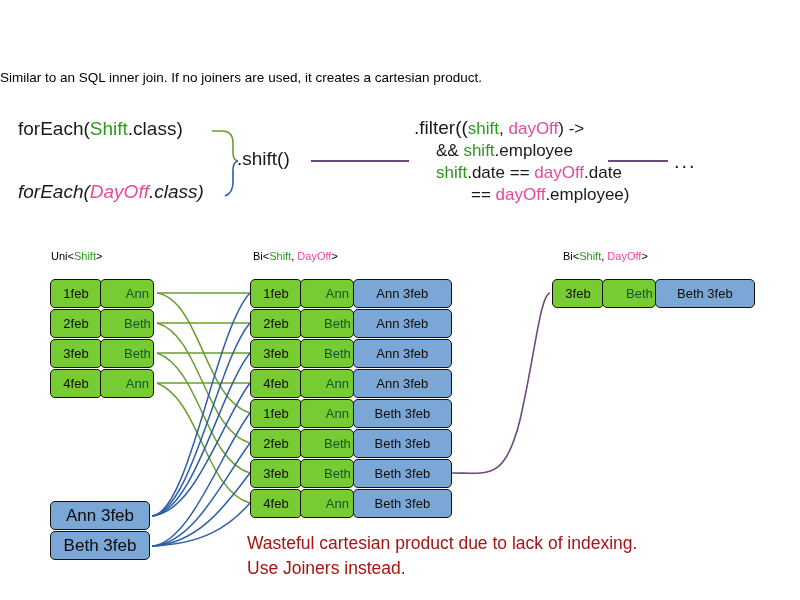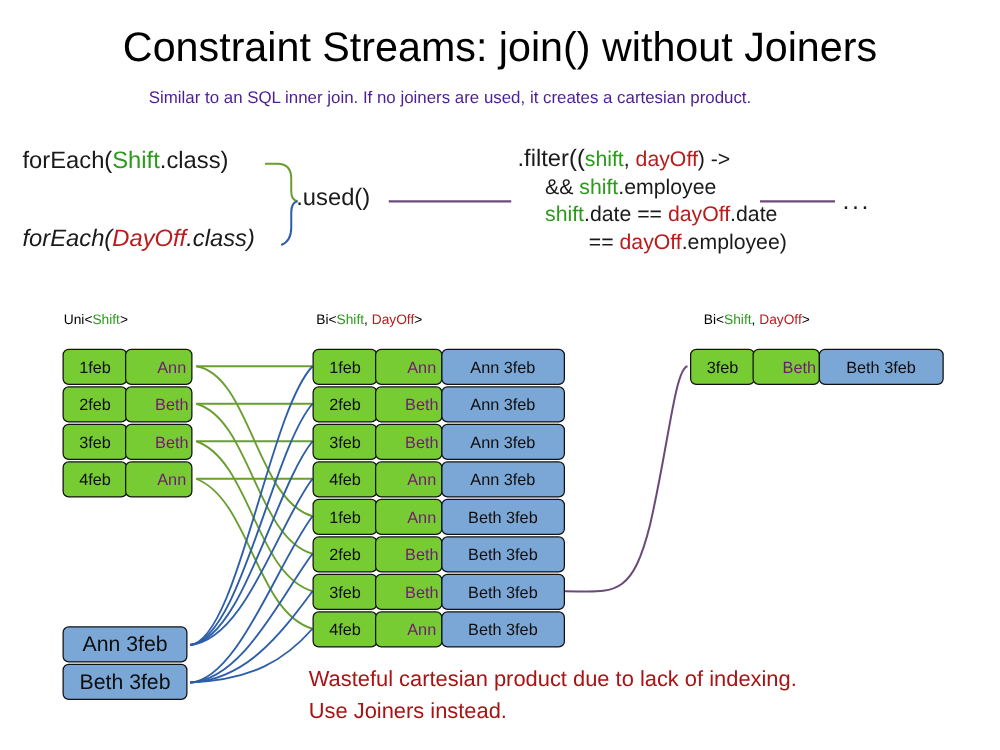--- a/index.html
+++ b/index.html
@@ -22,37 +22,37 @@
   #title {
     left: 0; top: 18px; width: 800px;
     text-align: center;
     font-size: 33px;
     line-height: 40px;
     color: #000;
     white-space: nowrap;
   }
   #subtitle {
     left: 0; top: 69px; width: 720px;
-    text-align: center;
+    text-align: left;
     font-size: 13.5px;
     line-height: 18px;
-    color: #4c1d95;
+    color: #000000;
     white-space: nowrap;
   }
 
   
   .code {
     font-size: 19px;
     line-height: 22px;
     white-space: nowrap;
     color: #1a1a1a;
   }
   .code.small { font-size: 17px; }
   .tok-shift  { color: #2c9b1c; }
-  .tok-dayoff { color: #b91c1c; }
+  .tok-dayoff { color: #ec4899; }
   .tok-plain  { color: #1a1a1a; }
 
   #forEachShift  { left: 18px; top: 118px; }
   #forEachDayOff { left: 18px; top: 181px; font-style: italic; }
   #joinLabel     { left: 237px; top: 148px; }
   #filterBlock   { left: 414px; top: 117px; }
   #filterBlock .ln { display: block; }
   #filterBlock .ln2 { padding-left: 22px; }
   #filterBlock .ln3 { padding-left: 22px; }
   #filterBlock .ln4 { padding-left: 57px; }
@@ -91,21 +91,21 @@
     justify-content: center;
     font-size: 13px;
     line-height: 17px;
     white-space: nowrap;
     height: 29px;
     margin-right: -1.6px;
   }
   .cell.green { background: #77cc33; }
   .cell.blue  { background: #7ba7d7; }
   .cell .date { color: #0d0d0d; }
-  .cell .name { color: #701a75; margin-left: 20px; }
+  .cell .name { color: #14532d; margin-left: 20px; }
   .cell .pair { color: #0d0d0d; }
 
   
   .w-date { width: 52px; }
   .w-name { width: 54px; }
   .w-pair { width: 99px; }
   .w-pair-wide { width: 100px; }
 
   
   .solo {
@@ -139,28 +139,27 @@
     left: 0; top: 0;
     width: 800px; height: 600px;
     pointer-events: none;
   }
 </style>
 </head>
 <body>
 
 <div id="stage">
 
-  <div class="abs" id="title">Constraint Streams: join() without Joiners</div>
   <div class="abs" id="subtitle">Similar to an SQL inner join. If no joiners are used, it creates a cartesian product.</div>
 
   <div class="abs code" id="forEachShift"><span class="tok-plain">forEach(</span><span class="tok-shift">Shift</span><span class="tok-plain">.class)</span></div>
 
   <div class="abs code" id="forEachDayOff"><span class="tok-plain">forEach(</span><span class="tok-dayoff">DayOff</span><span class="tok-plain">.class)</span></div>
 
-  <div class="abs code" id="joinLabel">.used()</div>
+  <div class="abs code" id="joinLabel">.shift()</div>
 
   <div class="abs code small" id="filterBlock">
     <span class="ln ln1"><span class="tok-plain" style="font-size:19px">.filter((</span><span class="tok-shift">shift</span><span class="tok-plain">, </span><span class="tok-dayoff">dayOff</span><span class="tok-plain">) -&gt;</span></span>
     <span class="ln ln3"><span class="tok-plain">&amp;&amp; </span><span class="tok-shift">shift</span><span class="tok-plain">.employee</span></span>
     <span class="ln ln2"><span class="tok-shift">shift</span><span class="tok-plain">.date == </span><span class="tok-dayoff">dayOff</span><span class="tok-plain">.date</span></span>
     <span class="ln ln4"><span class="tok-plain">== </span><span class="tok-dayoff">dayOff</span><span class="tok-plain">.employee)</span></span>
   </div>
 
   <div class="abs" id="ellipsis">...</div>
 

